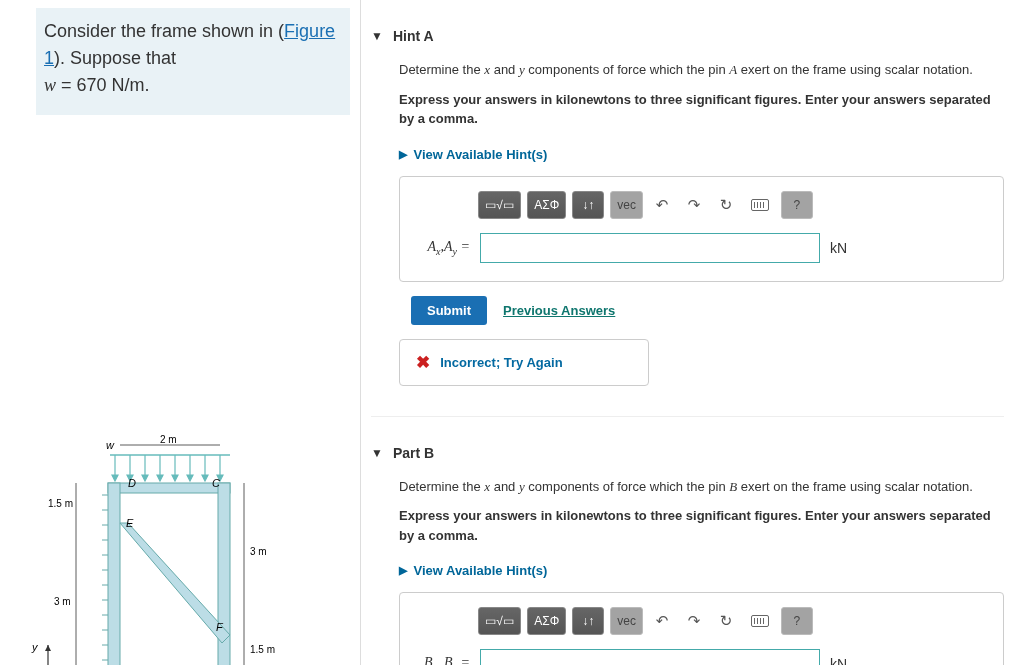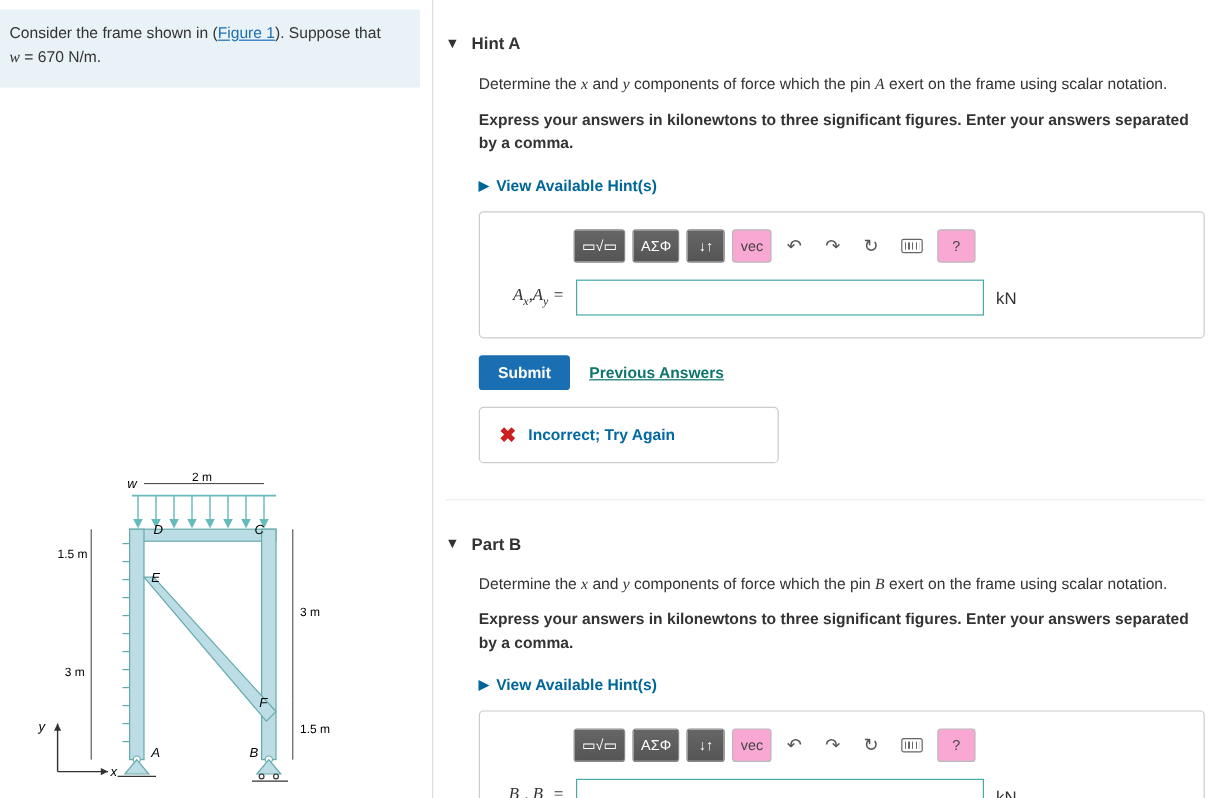--- a/index.html
+++ b/index.html
@@ -1,20 +1,20 @@
 <!DOCTYPE html>
 <html><head>
 <meta charset="utf-8">
 <style>
   * { box-sizing: border-box; margin: 0; padding: 0; }
   body { font-family: Arial, Helvetica, sans-serif; font-size: 13px; color: #333; background: #fff; width: 1010px; }
   .layout { display: flex; }
   .left-col { width: 360px; padding: 8px 10px 0 0; }
   .right-col { flex: 1; padding: 0 6px 0 10px; border-left: 1px solid #ddd; }
-  .problem-box { background: #e9f2f6; padding: 10px 12px 16px 8px; font-size: 13px; line-height: 1.5; color: #333; }
+  .problem-box { background: #e9f2f6; padding: 10px 12px 16px 8px; font-size: 18px; line-height: 1.5; color: #333; margin-left: 36px; }
   .mathit { font-style: italic; font-family: 'Times New Roman', serif; }
   .unit { font-family: Arial, sans-serif; }
   .figure-section { margin-top: 320px; }
   .figure-header { display: flex; justify-content: space-between; align-items: center; padding-right: 8px;}
   .figure-title { font-size: 15px; font-weight: 500; color:#333; }
   .nav-circle { display:inline-flex; width:22px; height:22px; border:1px solid #ccc; border-radius:50%; align-items:center; justify-content:center; color:#999; font-size:11px; cursor:pointer; }
   .fig-counter { font-size: 12px; color:#333; margin: 0 6px; }
   .figure-nav { display:flex; align-items:center; }
   .figure-img { margin-top: 24px; padding-left: 20px;}
   .part { margin-top: 22px; }
@@ -22,28 +22,28 @@
   .part-header .tri { color:#333; font-size:12px; width:12px;}
   .part-title { font-weight: bold; font-size: 14px; }
   .part-body { padding: 10px 0 0 28px; }
   .part-body p { margin-bottom: 10px; line-height: 1.5; }
   .bold { font-weight: bold; }
   .hints { color: #006699; font-weight: bold; font-size: 13px; margin: 8px 0 14px; display:inline-flex; align-items:center; gap:6px; cursor:pointer;}
   .hints .tri-r { font-size: 11px; }
   .answer-box { border:1px solid #ccc; border-radius:4px; padding: 14px 18px 18px; margin-bottom:14px; background:#fff; }
   .toolbar { display:flex; align-items:center; gap:6px; margin-bottom:14px; padding-left:60px;}
   .tb-btn { border:1px solid #888; background: linear-gradient(#666,#555); color:#fff; height:28px; min-width:32px; display:inline-flex; align-items:center; justify-content:center; font-size:12px; border-radius:3px; padding:0 6px; cursor:pointer;}
-  .tb-btn.light { background:#f9a8d4; color:#444; border:1px solid #bbb;}
+  .tb-btn.light { background:#a3a3a3; color:#444; border:1px solid #bbb;}
   .tb-btn.plain { background:none; border:none; color:#555; font-size:15px; min-width:26px;}
   .input-row { display:flex; align-items:center; gap:10px; }
   .var-label { font-family:'Times New Roman', serif; font-style: italic; font-size:14px; color:#333; min-width:52px; text-align:right;}
   .var-label .sub { font-size:10px; font-style: italic; vertical-align: sub;}
   .ans-input { flex:1; max-width:340px; height:30px; border:1px solid #4aa; background:#fff; padding:0 6px; font-size:13px;}
   .unit-label { font-family: Arial; font-size:14px; color:#333; }
-  .btn-row { display:flex; align-items:center; gap:16px; }
+  .btn-row { display:flex; align-items:center; gap:16px;margin-left:12px; }
   .submit-btn { background:#1a6fb3; color:#fff; border:none; padding:7px 16px; font-size:13px; font-weight:bold; border-radius:3px; cursor:pointer;}
   .prev-ans { color:#0f766e; text-decoration: underline; font-size:13px; font-weight:bold; cursor:pointer;}
   .feedback { border:1px solid #ccc; border-radius:4px; padding:12px 16px; margin-top:14px; display:inline-flex; align-items:center; gap:10px; min-width:250px;}
   .feedback .x { color:#cb2020; font-weight:bold; font-size:17px; }
   .feedback .msg { font-weight:bold; font-size:13px; color:#0369a1;}
   hr.sep { border:none; border-top:1px solid #eee; margin: 30px 0 0; }
   .kb-icon { display:inline-block; width:18px; height:12px; border:1px solid #666; border-radius:2px; position:relative;}
   .kb-icon::before{content:"";position:absolute;left:2px;right:2px;top:2px;bottom:2px;background:repeating-linear-gradient(to right,#666 0 1px,transparent 1px 3px);}
 </style>
 </head>

